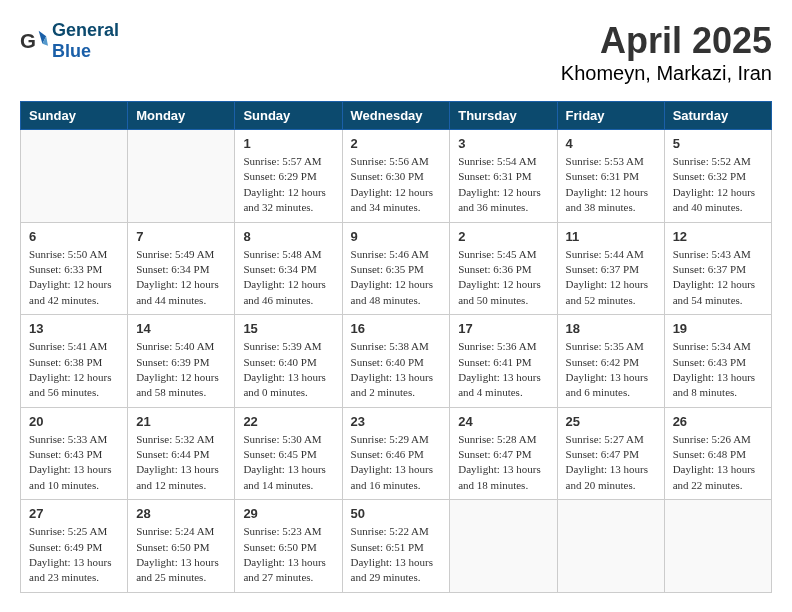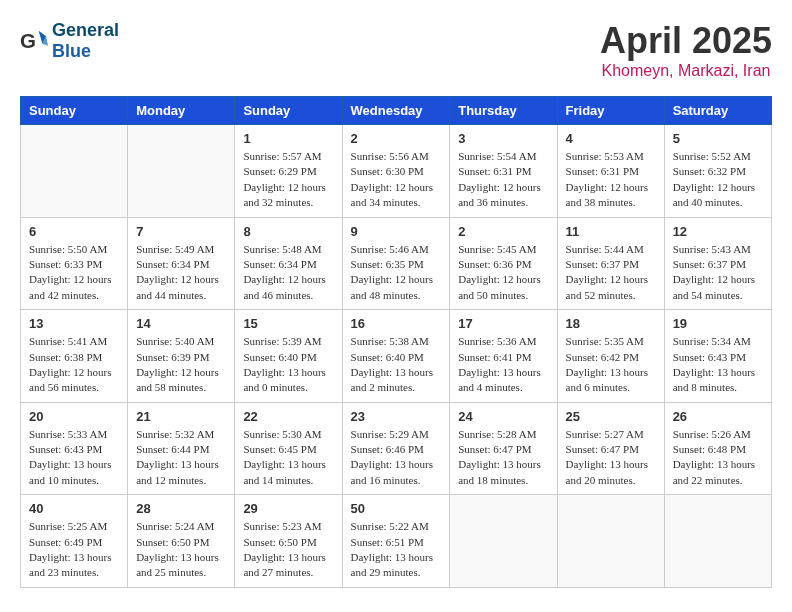--- a/index.html
+++ b/index.html
@@ -19,38 +19,38 @@
     .logo {
       display: flex;
       align-items: center;
       gap: 4px;
     }
     .logo-icon {
       width: 28px;
       height: 28px;
     }
     .title-block {
-      text-align: center;
+      text-align: right;
     }
     .month-year {
       font-size: 36px;
       font-weight: bold;
       color: #333;
     }
     .location {
-      font-size: 16px;
-      color: #be185d;
+      font-size: 20px;
+      color: #000000;
     }
     .calendar {
       width: 100%;
       border-collapse: collapse;
       border: 1px solid #ccc;
     }
     .calendar th {
-      background-color: #1d4ed8;
+      background-color: #0c4a6e;
       color: #fff;
       text-align: left;
       padding: 6px 8px;
       font-size: 13px;
       border: 1px solid #1a5fa8;
     }
     .calendar td {
       vertical-align: top;
       padding: 6px 8px;
       border: 1px solid #ccc;
@@ -221,21 +221,21 @@
           <span class="day-number">25</span>
           <div class="day-info">Sunrise: 5:27 AM<br>Sunset: 6:47 PM<br>Daylight: 13 hours and 20 minutes.</div>
         </td>
         <td>
           <span class="day-number">26</span>
           <div class="day-info">Sunrise: 5:26 AM<br>Sunset: 6:48 PM<br>Daylight: 13 hours and 22 minutes.</div>
         </td>
       </tr>
       <tr>
         <td>
-          <span class="day-number">40</span>
+          <span class="day-number">27</span>
           <div class="day-info">Sunrise: 5:25 AM<br>Sunset: 6:49 PM<br>Daylight: 13 hours and 23 minutes.</div>
         </td>
         <td>
           <span class="day-number">28</span>
           <div class="day-info">Sunrise: 5:24 AM<br>Sunset: 6:50 PM<br>Daylight: 13 hours and 25 minutes.</div>
         </td>
         <td>
           <span class="day-number">29</span>
           <div class="day-info">Sunrise: 5:23 AM<br>Sunset: 6:50 PM<br>Daylight: 13 hours and 27 minutes.</div>
         </td>

